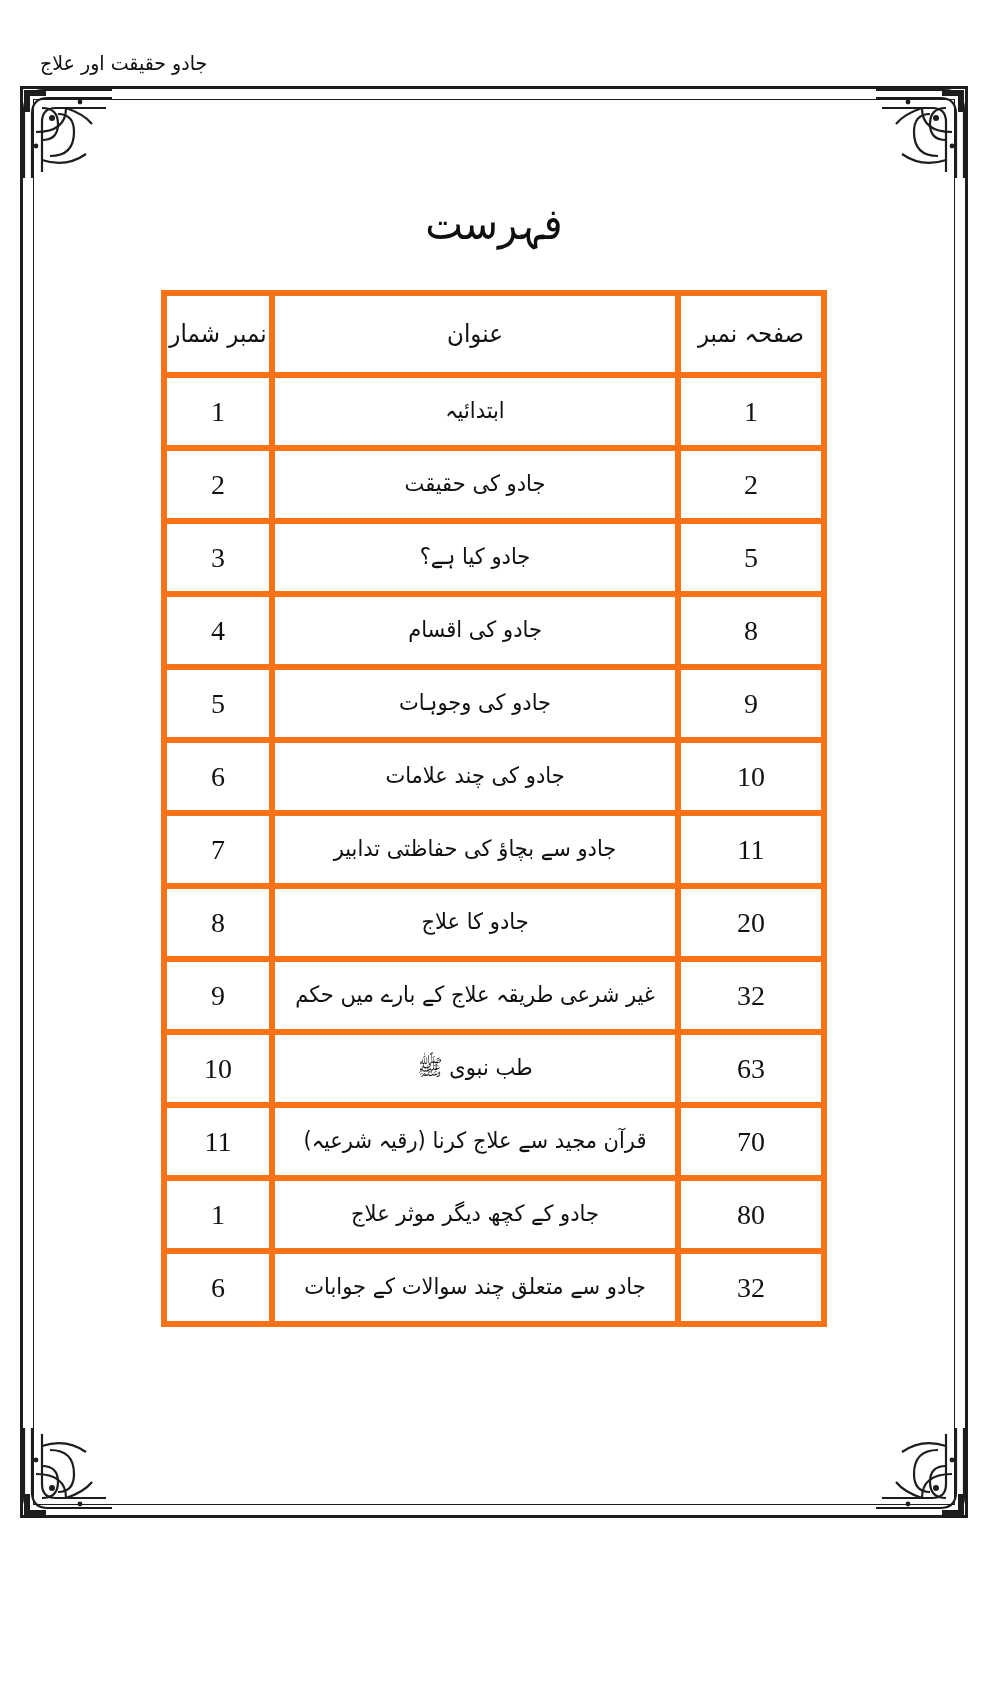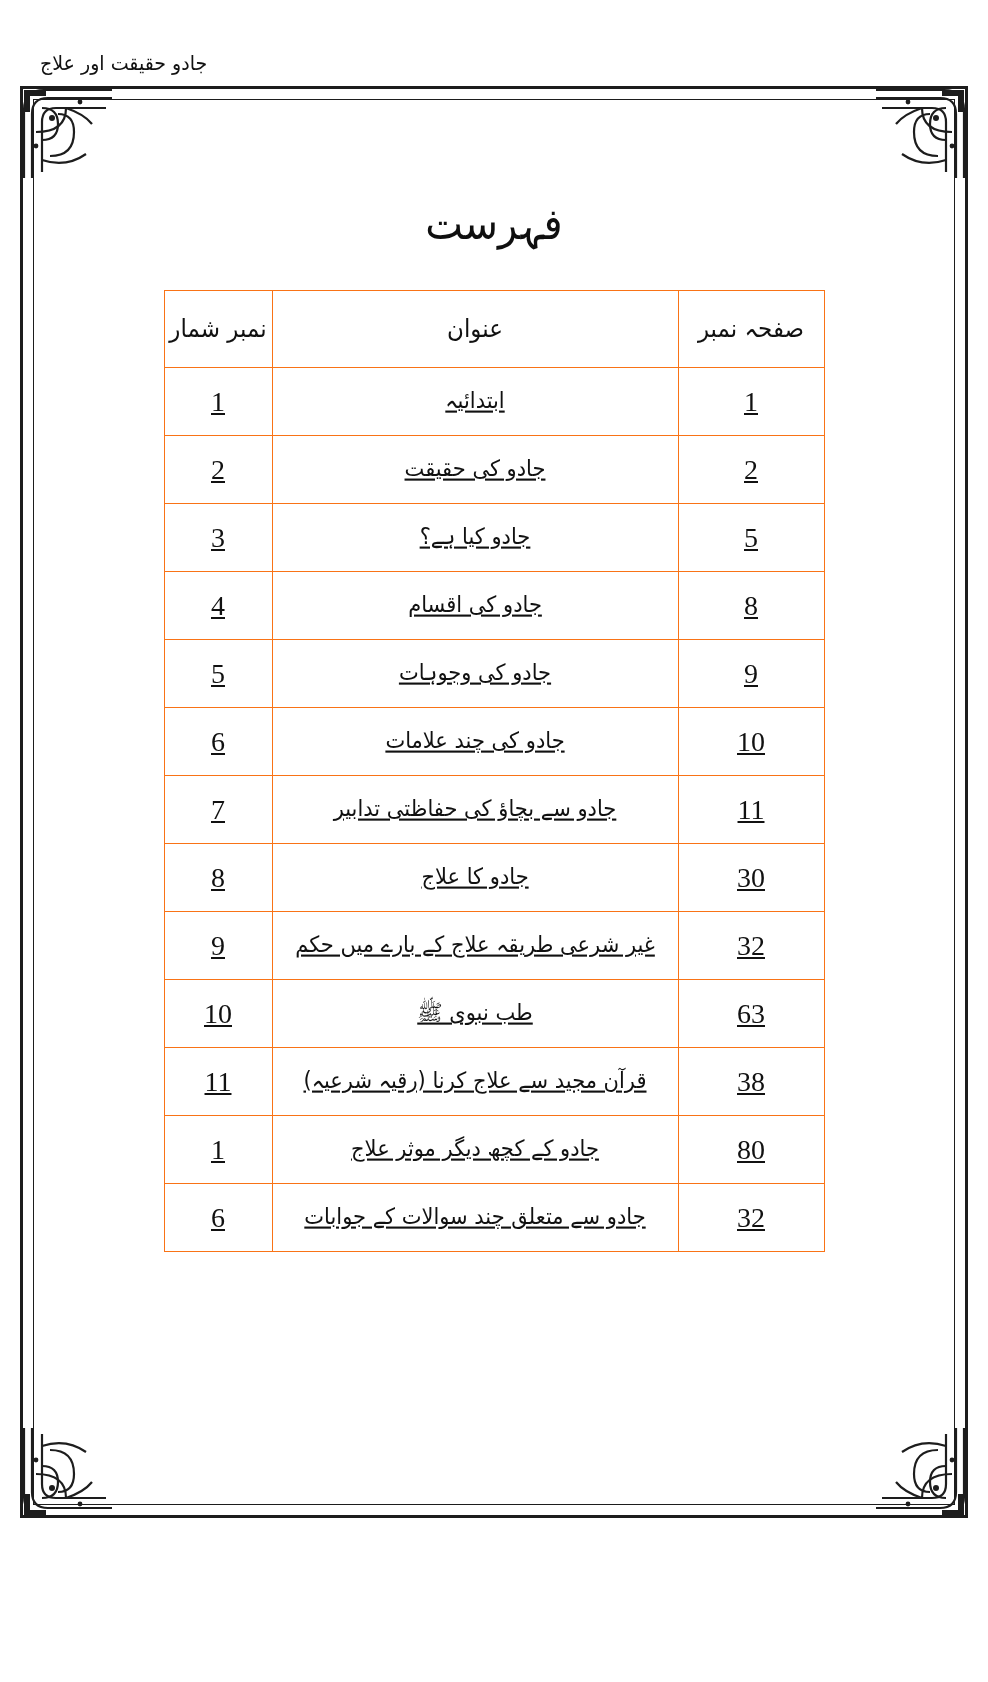--- a/index.html
+++ b/index.html
@@ -89,26 +89,25 @@
   }
 
   table.toc {
     border-collapse: collapse;
     width: 660px;
     margin: 0 auto;
     table-layout: fixed;
     direction: rtl;
   }
   table.toc td, table.toc th {
-    border: 1px solid #f97316;
+    border: 6px solid #f97316;
     padding: 0;
     vertical-align: middle;
     text-align: center;
     font-weight: normal;
-    text-decoration: underline;
   }
   col.c-num   { width: 108px; }
   col.c-title { width: 406px; }
   col.c-page  { width: 146px; }
 
   thead th {
     height: 76px;
     font-size: 23px;
     color: #111;
   }
@@ -289,42 +288,42 @@
         <td class="t-num">6</td>
       </tr>
       <tr>
         <td class="t-page">11</td>
         <td class="t-title">
             <span class="ttl">جادو سے بچاؤ کی حفاظتی تدابیر</span>
           </td>
         <td class="t-num">7</td>
       </tr>
       <tr>
-        <td class="t-page">30</td>
+        <td class="t-page">20</td>
         <td class="t-title">
             <span class="ttl">جادو کا علاج</span>
           </td>
         <td class="t-num">8</td>
       </tr>
       <tr>
         <td class="t-page">32</td>
         <td class="t-title">
             <span class="ttl">غیر شرعی طریقہ علاج کے بارے میں حکم</span>
           </td>
         <td class="t-num">9</td>
       </tr>
       <tr>
         <td class="t-page">63</td>
         <td class="t-title">
             <span class="ttl">طب نبوی ﷺ</span>
           </td>
         <td class="t-num">10</td>
       </tr>
       <tr>
-        <td class="t-page">38</td>
+        <td class="t-page">70</td>
         <td class="t-title">
             <span class="ttl">قرآن مجید سے علاج کرنا (رقیہ شرعیہ)</span>
           </td>
         <td class="t-num">11</td>
       </tr>
       <tr>
         <td class="t-page">80</td>
         <td class="t-title">
             <span class="ttl">جادو کے کچھ دیگر موثر علاج</span>
           </td>

